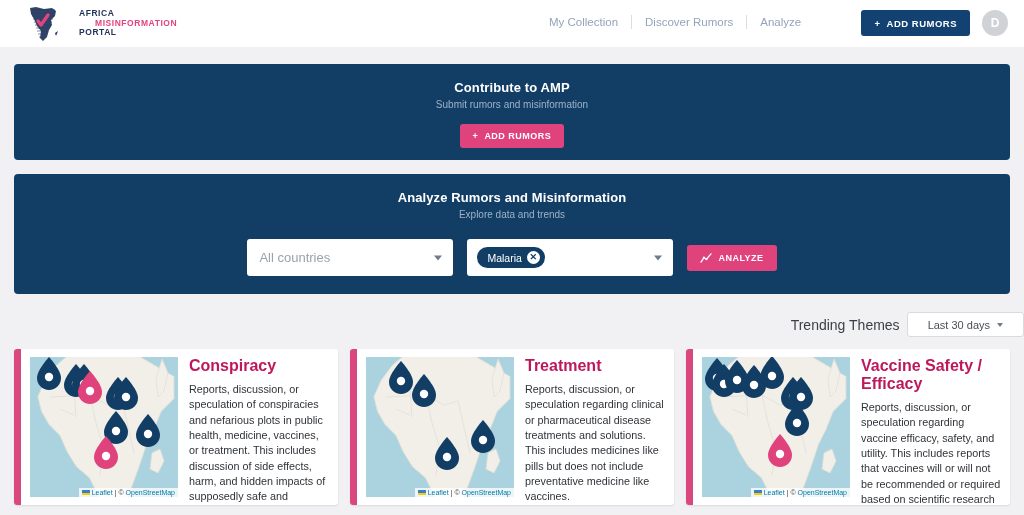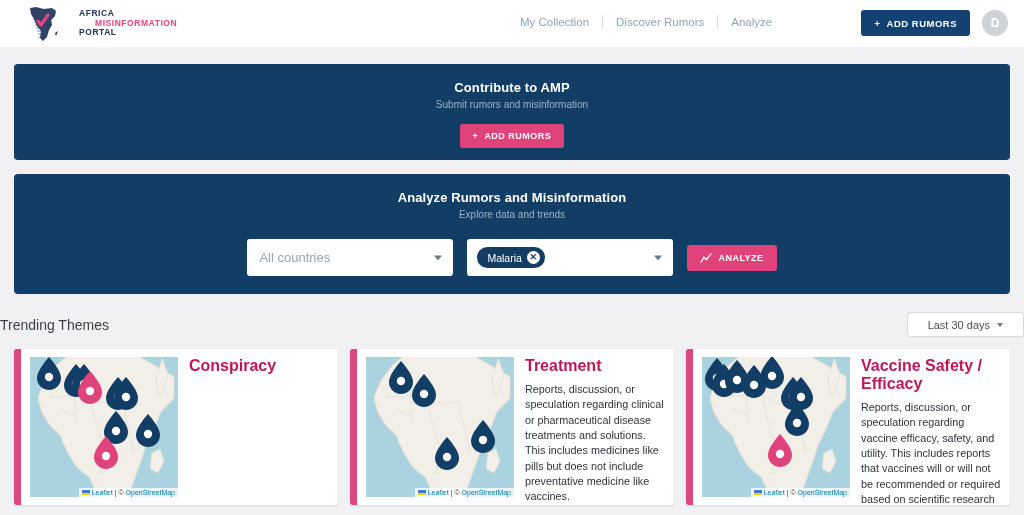--- a/index.html
+++ b/index.html
@@ -16,21 +16,21 @@
     display: flex; align-items: center;
     position: relative;
   }
   .brand { display: flex; align-items: center; margin-left: 22px; }
   .brand-mark { width: 48px; height: 40px; flex: 0 0 48px; }
   .brand-text { margin-left: 9px; line-height: 1.12; }
   .brand-line { font-size: 8.5px; font-weight: bold; letter-spacing: .55px; color: #21355c; }
   .brand-line.pink { color: #e5437f; padding-left: 16px; }
 
   .nav {
-    position: absolute; left: 507px; top: 15px;
+    position: absolute; left: 536px; top: 15px;
     display: flex; align-items: center; gap: 0px;
   }
   .nav a {
     font-size: 11.5px; color: #93a4ba; text-decoration: none;
     padding: 0 13px; white-space: nowrap;
   }
   .nav .divider { width: 1px; height: 14px; background: #d6dde6; }
 
   .hdr-right {
     position: absolute; right: 16px; top: 10px;
@@ -97,22 +97,22 @@
   .chip-x {
     width: 13px; height: 13px; border-radius: 50%;
     background: #fff; color: #123e66;
     display: flex; align-items: center; justify-content: center;
     font-size: 9px; font-weight: bold; line-height: 1; cursor: pointer;
   }
   #analyze-btn { height: 26px; }
 
   
   .trending-bar {
-    display: flex; align-items: center; justify-content: space-between;
-    gap: 14px; margin-top: 18px;
+    display: flex; align-items: center; justify-content: flex-end;
+    gap: 7px; margin-top: 18px;
   }
   #trending-title { font-size: 14px; color: #3b3f45; }
   .pill-select {
     background: #fff; border: 1px solid #d8dadd; border-radius: 3px;
     height: 25px; padding: 0 20px;
     display: flex; align-items: center; gap: 7px;
     font-size: 11px; color: #4a4f56; cursor: pointer;
   }
   .caret-sm {
     width: 0; height: 0;
@@ -305,20 +305,21 @@
               <i class="b"></i>
               <i class="y"></i>
             </span>
           <a href="#">Leaflet</a>
           <span>| ©</span>
           <a href="#">OpenStreetMap</a>
         </div>
       </div>
       <div class="card-text">
         <div class="card-title">Conspiracy</div>
+        <div class="card-desc">Reports, discussion, or speculation of conspiracies and nefarious plots in public health, medicine, vaccines, or treatment. This includes discussion of side effects, harm, and hidden impacts of supposedly safe and</div>
       </div>
     </div>
   </div>
 
   <div class="card">
     <div class="card-accent"></div>
     <div class="card-inner">
       <div class="map">
 
   <svg viewBox="0 0 148 140" preserveAspectRatio="xMidYMid slice">

